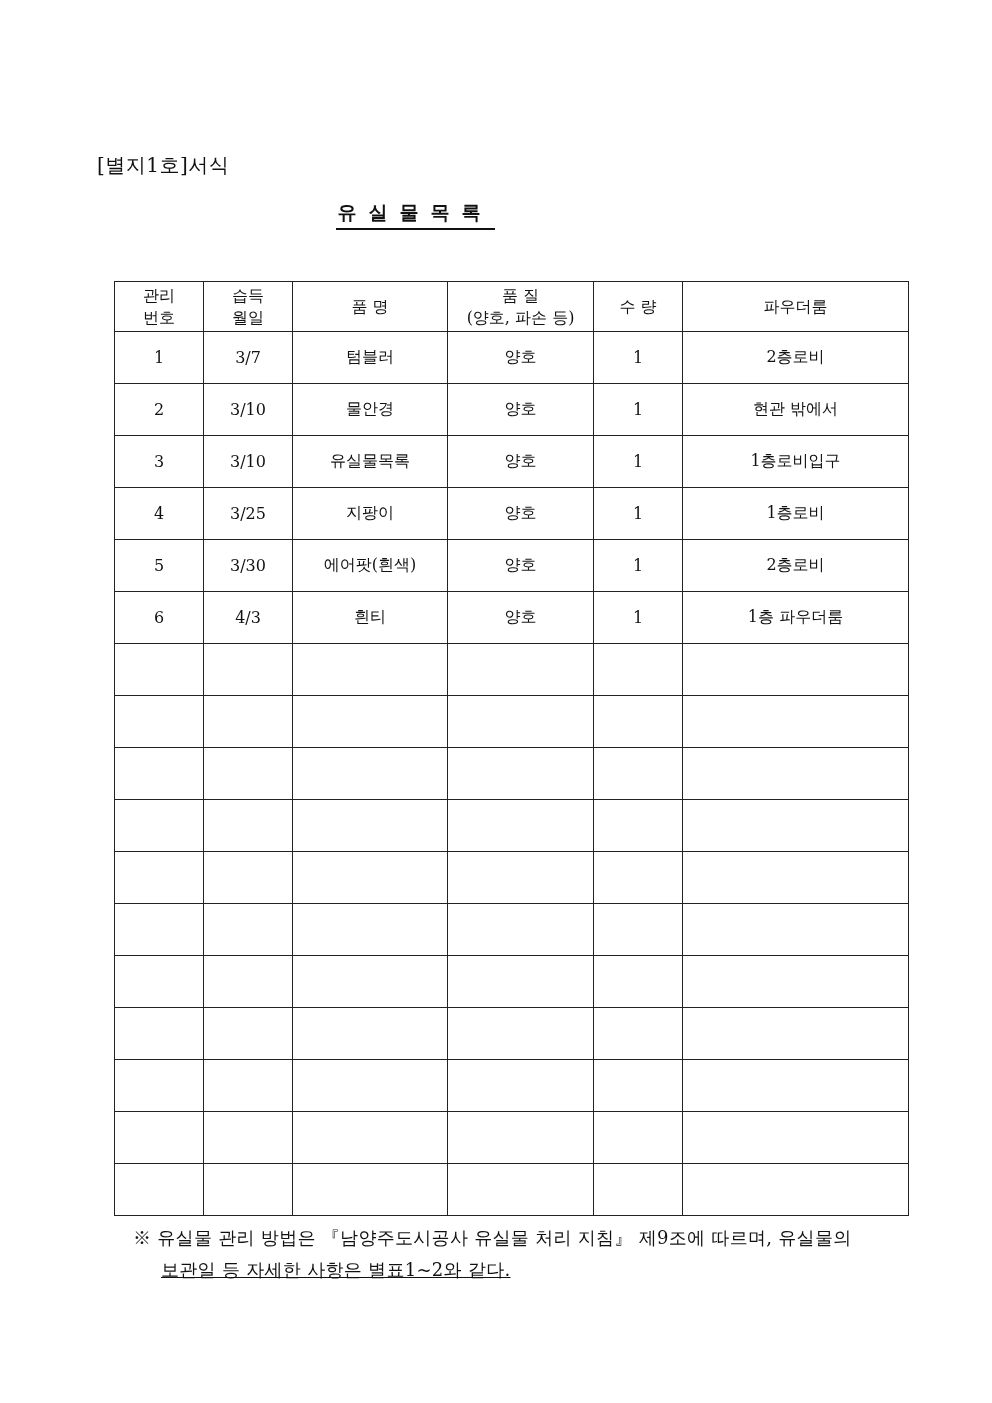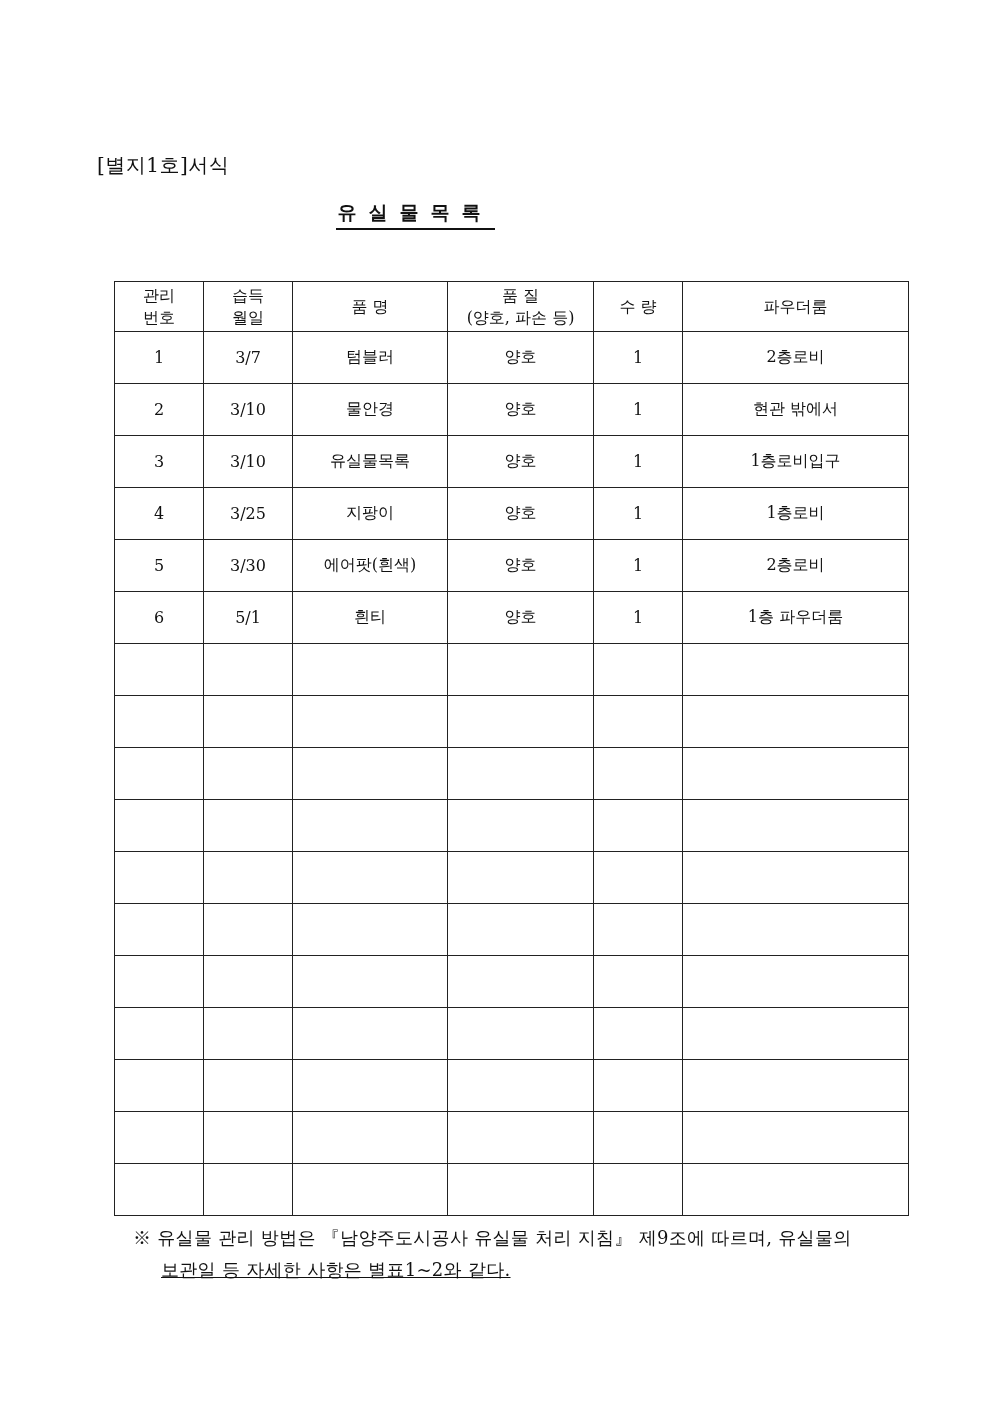--- a/index.html
+++ b/index.html
@@ -78,21 +78,21 @@
       <tr>
         <td>5</td>
         <td>3/30</td>
         <td>에어팟(흰색)</td>
         <td>양호</td>
         <td>1</td>
         <td>2층로비</td>
       </tr>
       <tr>
         <td>6</td>
-        <td>5/1</td>
+        <td>4/3</td>
         <td>흰티</td>
         <td>양호</td>
         <td>1</td>
         <td>1층 파우더룸</td>
       </tr>
       <tr>
         <td></td>
         <td></td>
         <td></td>
         <td></td>

